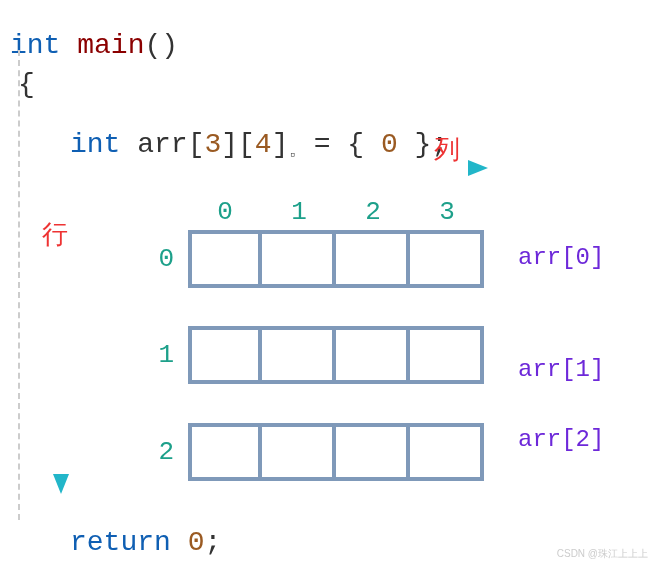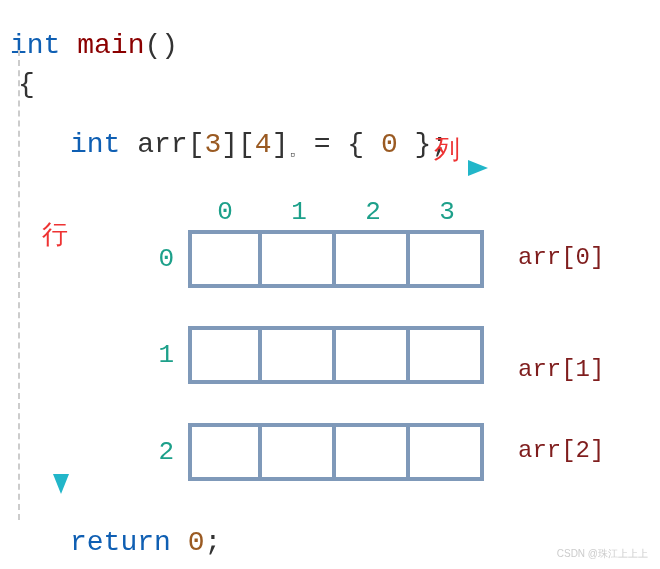--- a/index.html
+++ b/index.html
@@ -80,21 +80,21 @@
     .cell {
       width: 74px;
       height: 58px;
       border: 4px solid #7f99b9;
       background: #fff;
     }
     .cell + .cell { border-left: none; }
     .arr-label {
       position: absolute;
       left: 508px;
-      color: #7f1d1d;
+      color: #6d28d9;
       font-size: 24px;
     }
     .arrow-col {
       position: absolute;
       left: 178px;
       top: -13px;
     }
     .arrow-row {
       position: absolute;
       left: 42px;
@@ -171,21 +171,21 @@
     </div>
     <div class="arr-label" style="top:184px">arr[1]</div>
 
     <div class="row-idx" style="left:134px;top:265px">2</div>
     <div class="grid-row" style="top:251px">
       <div class="cell"></div>
         <div class="cell"></div>
         <div class="cell"></div>
         <div class="cell"></div>
     </div>
-    <div class="arr-label" style="top:265px">arr[2]</div>
+    <div class="arr-label" style="top:254px">arr[2]</div>
   </div>
 
   <div class="code-line indent"><span class="kw">return</span><span> </span><span class="num">0</span><span class="plain">;</span></div>
 
   <div class="code-line indent-brace"><span class="plain">}</span></div>
 </div>
 
 <div class="watermark">CSDN @珠江上上上</div>
 
 </body></html>

